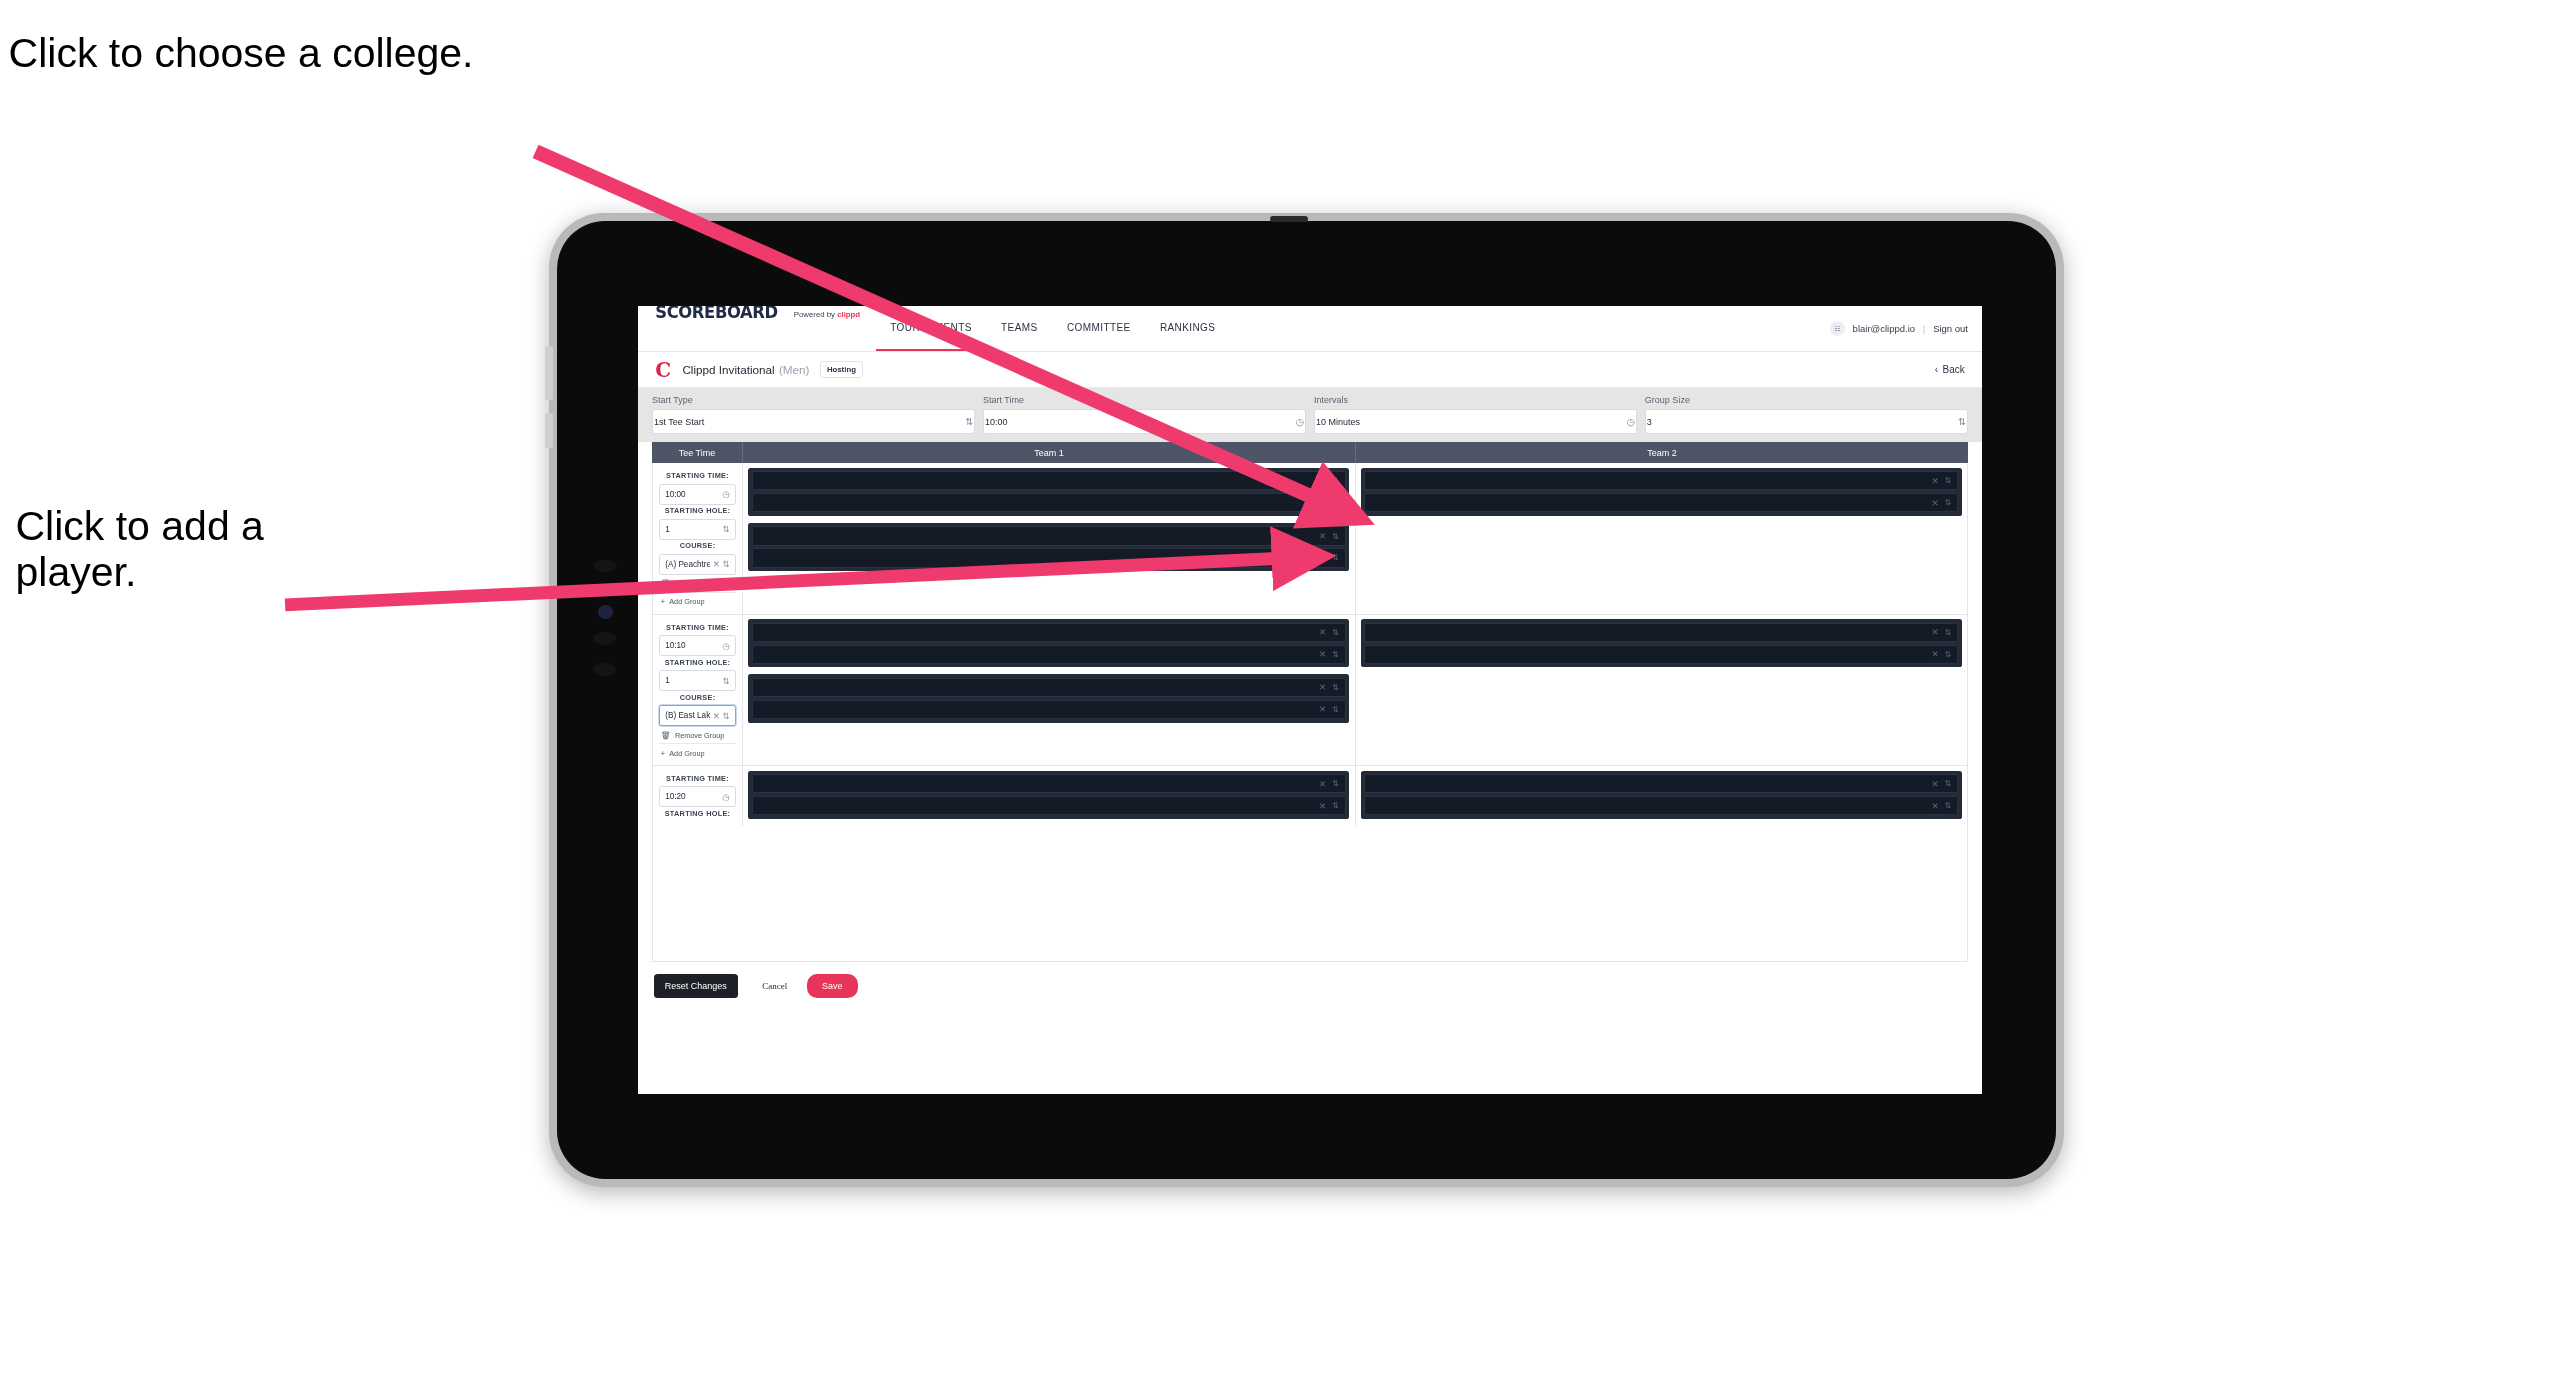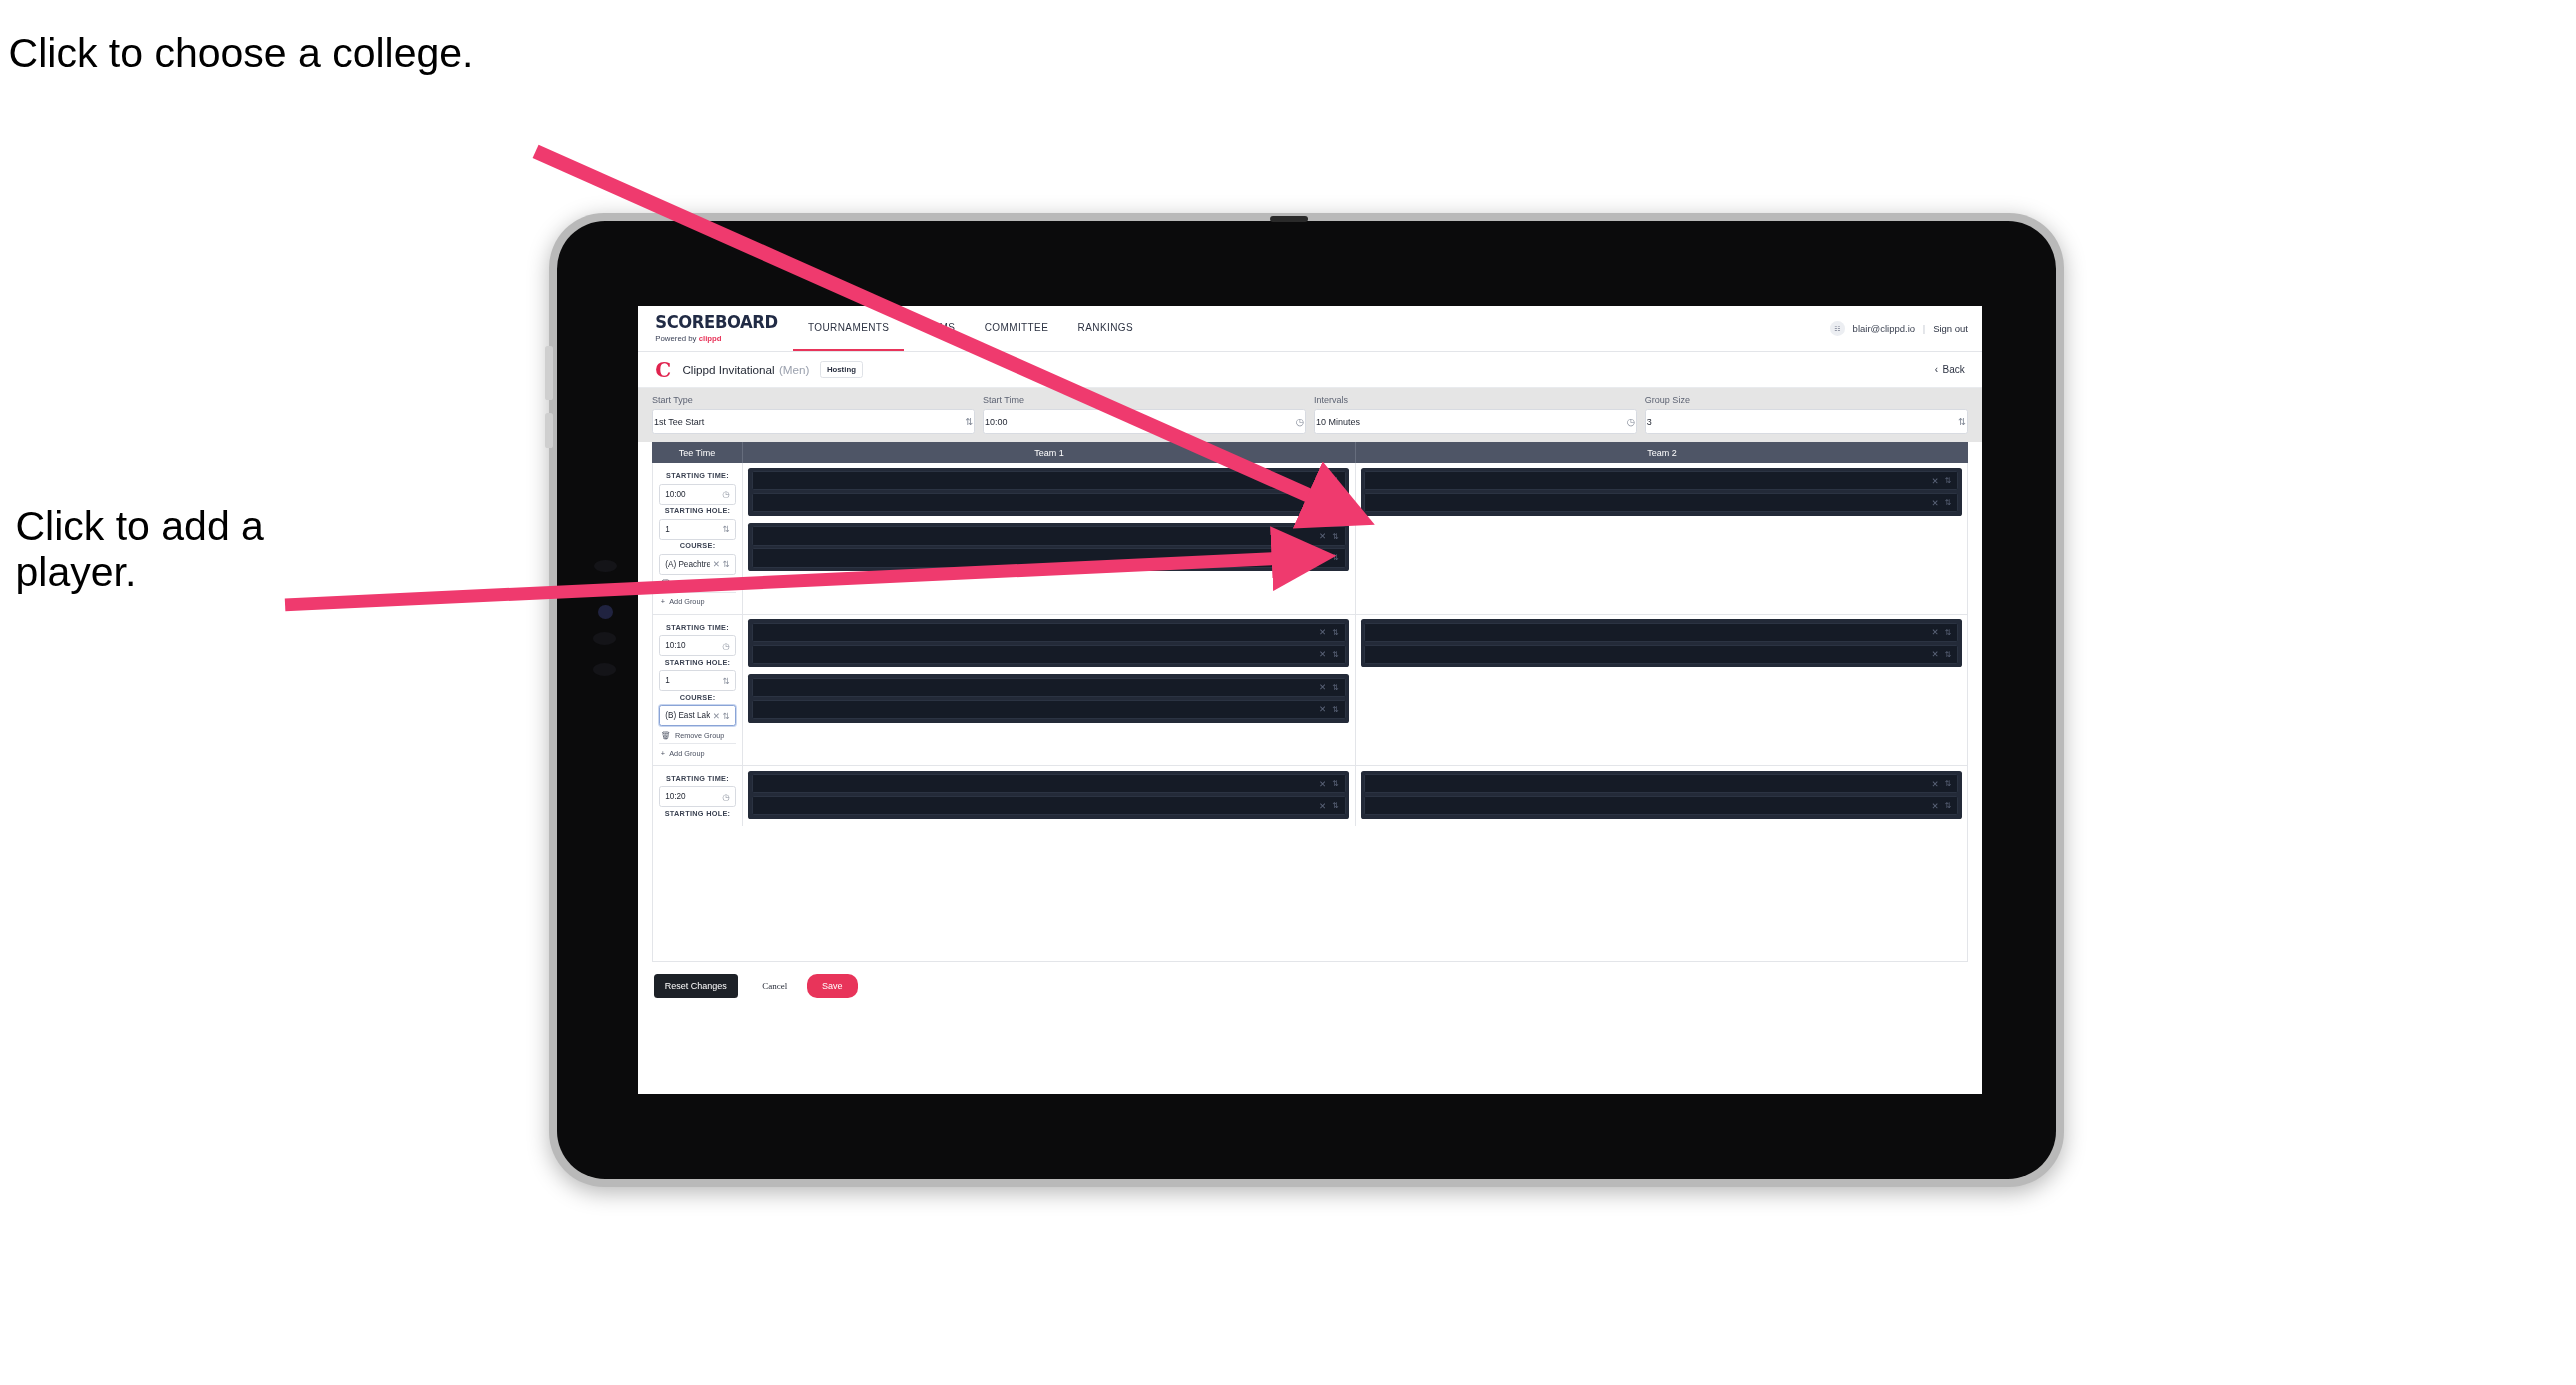--- a/index.html
+++ b/index.html
@@ -58,21 +58,21 @@
     overflow:hidden;
     font-size:11.2px;
     color:#1f2430;
   }
 
   
   #navbar{
     height:45px;display:flex;align-items:stretch;
     border-bottom:0.9px solid #e3e5e9;background:#fff;position:relative;
   }
-  #brand{display:flex;flex-direction:column;justify-content:center;padding:0 15.5px 0 17.3px;}
+  #brand{display:flex;flex-direction:row;justify-content:center;padding:0 15.5px 0 17.3px;gap:16px;}
   #brand-word{
     font-family:"DejaVu Sans", sans-serif;
     font-weight:bold;font-size:16.4px;letter-spacing:-0.4px;color:#212b45;
     line-height:1;
     transform:scaleY(1.12);transform-origin:left center;
   }
   #brand-sub{font-size:7.8px;color:#3b4257;margin-top:4.3px;}
   #brand-sub .clippd{color:#e8345a;font-weight:bold;}
   #navlinks{display:flex;align-items:stretch;}
   .navlink{

